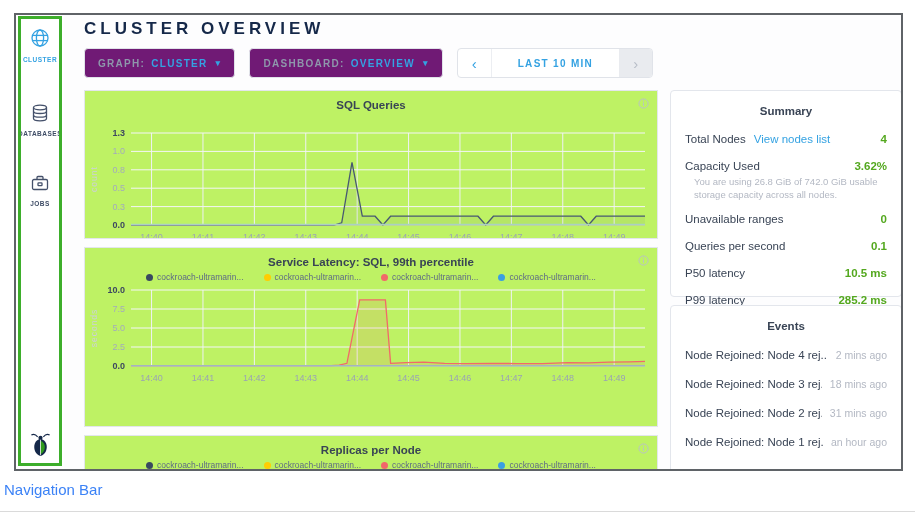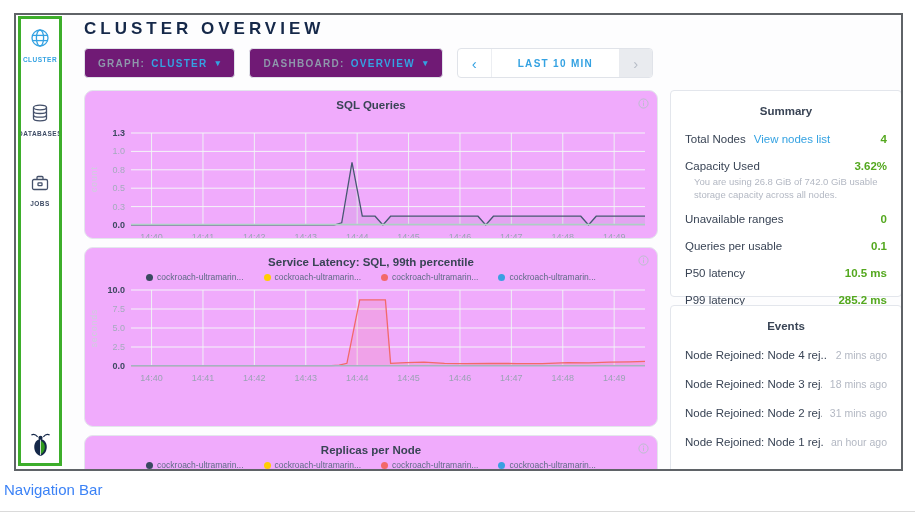--- a/index.html
+++ b/index.html
@@ -27,21 +27,21 @@
   .time-range{display:flex;border:1px solid #e0e3e9;border-radius:4px;overflow:hidden;
     background:#fff;height:30px;box-sizing:border-box;}
   .tr-btn{width:33px;display:flex;align-items:center;justify-content:center;color:#34a2e2;
     font-size:15px;cursor:pointer;}
   .tr-label{display:flex;align-items:center;padding:0 26px;font-size:10px;font-weight:bold;
     letter-spacing:1.3px;color:#34a2e2;border-left:1px solid #eceef2;cursor:pointer;}
   .tr-next{background:#e9ebef;color:#b7bdc7;cursor:default;}
   .content{display:flex;gap:12px;margin-top:12px;}
   .charts-col{width:574px;display:flex;flex-direction:column;gap:8px;}
   .right-col{width:232px;display:flex;flex-direction:column;gap:8px;}
-  .chart-panel{position:relative;background:#f0abfc;border:1px solid #e3e6ec;border-radius:9px;
+  .chart-panel{position:relative;background:#bef264;border:1px solid #e3e6ec;border-radius:0;
     overflow:hidden;box-sizing:border-box;}
   .chart-title{text-align:center;font-size:11.5px;font-weight:bold;color:#394455;padding-top:8px;height:14px;}
   .chart-legend{display:flex;justify-content:center;gap:20px;height:14px;align-items:center;}
   .legend-item{display:flex;align-items:center;gap:4px;cursor:pointer;}
   .legend-dot{width:7px;height:7px;border-radius:50%;display:inline-block;}
   .legend-label{font-size:8.5px;color:#5e6b85;}
   .info-icon{position:absolute;top:7px;right:8px;cursor:pointer;line-height:0;}
   .panel{background:#fff;border:1px solid #e3e6ec;border-radius:4px;padding:10px 14px;box-sizing:border-box;}
   .panel-title{text-align:center;font-size:11.5px;font-weight:bold;color:#394455;margin:4px 0 8px;}
   .sum-row{display:flex;justify-content:space-between;align-items:baseline;padding:7.5px 0;
@@ -314,21 +314,21 @@
           <div class="sum-row">
             <span>Capacity Used</span>
             <span class="sum-value">3.62%</span>
           </div>
           <div class="sum-desc">You are using 26.8 GiB of 742.0 GiB usable storage capacity across all nodes.</div>
           <div class="sum-row">
             <span>Unavailable ranges</span>
             <span class="sum-value">0</span>
           </div>
           <div class="sum-row">
-            <span>Queries per usable</span>
+            <span>Queries per second</span>
             <span class="sum-value">0.1</span>
           </div>
           <div class="sum-row">
             <span>P50 latency</span>
             <span class="sum-value">10.5 ms</span>
           </div>
           <div class="sum-row">
             <span>P99 latency</span>
             <span class="sum-value">285.2 ms</span>
           </div>

